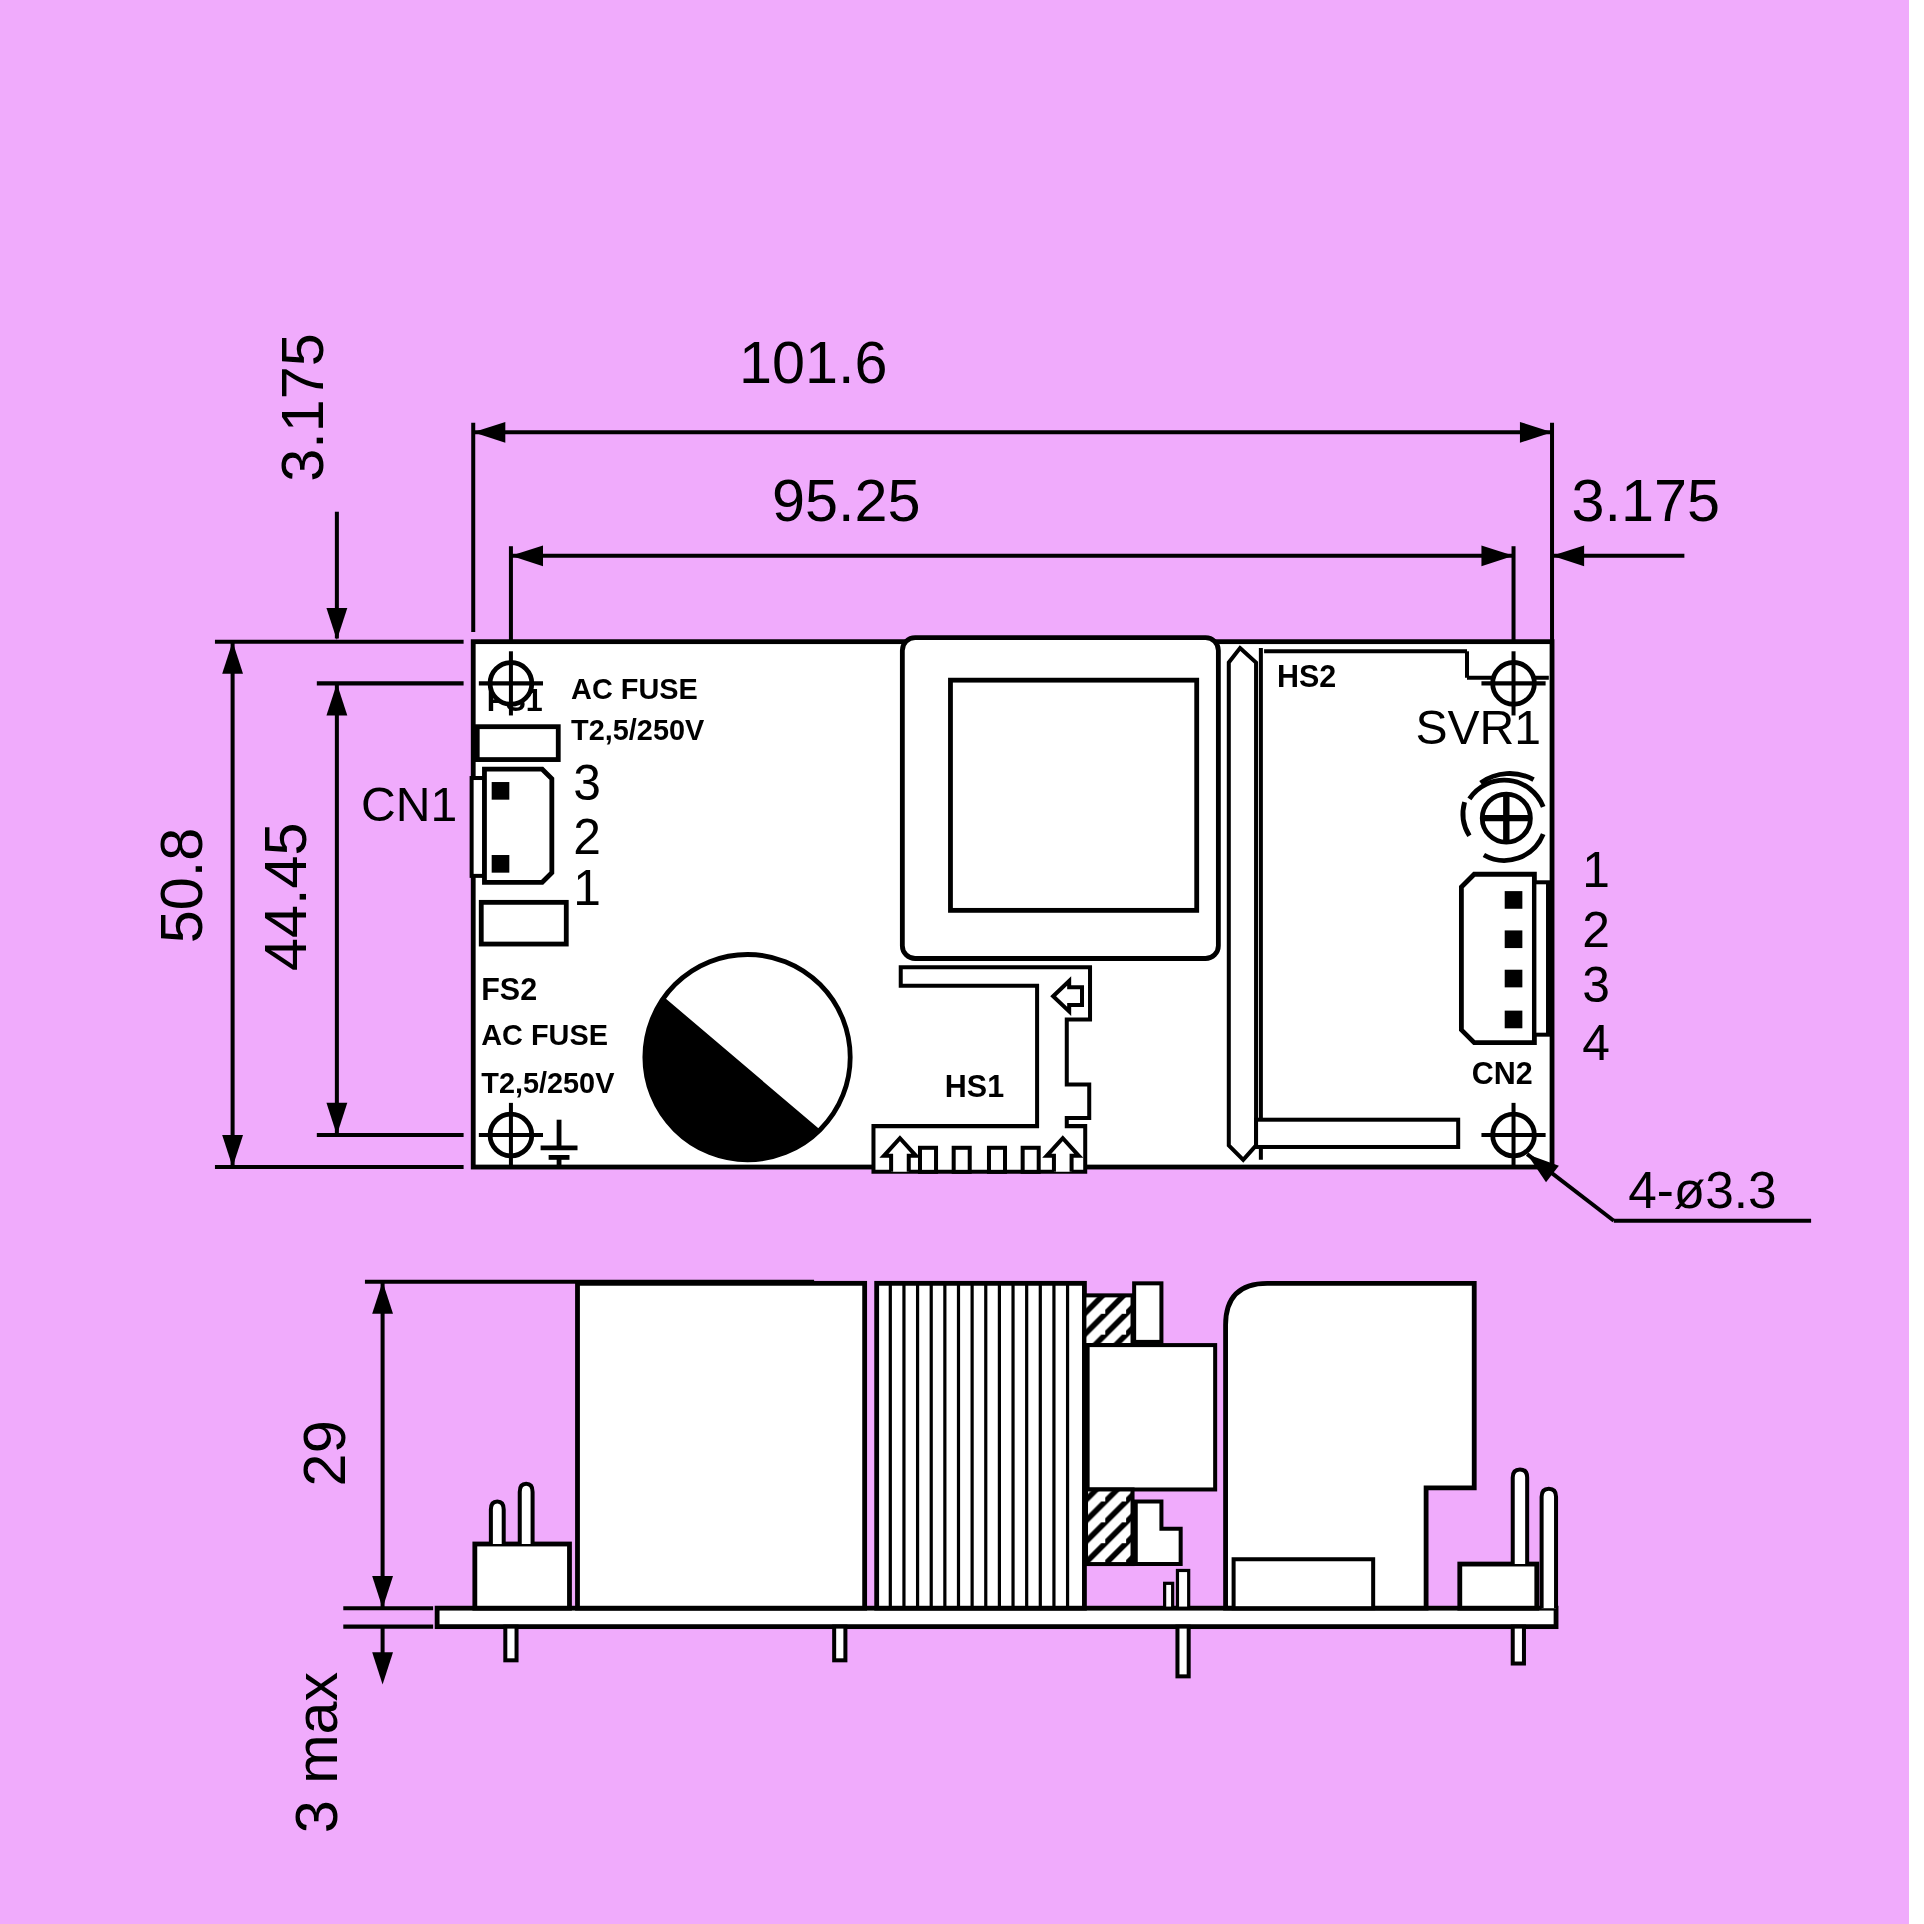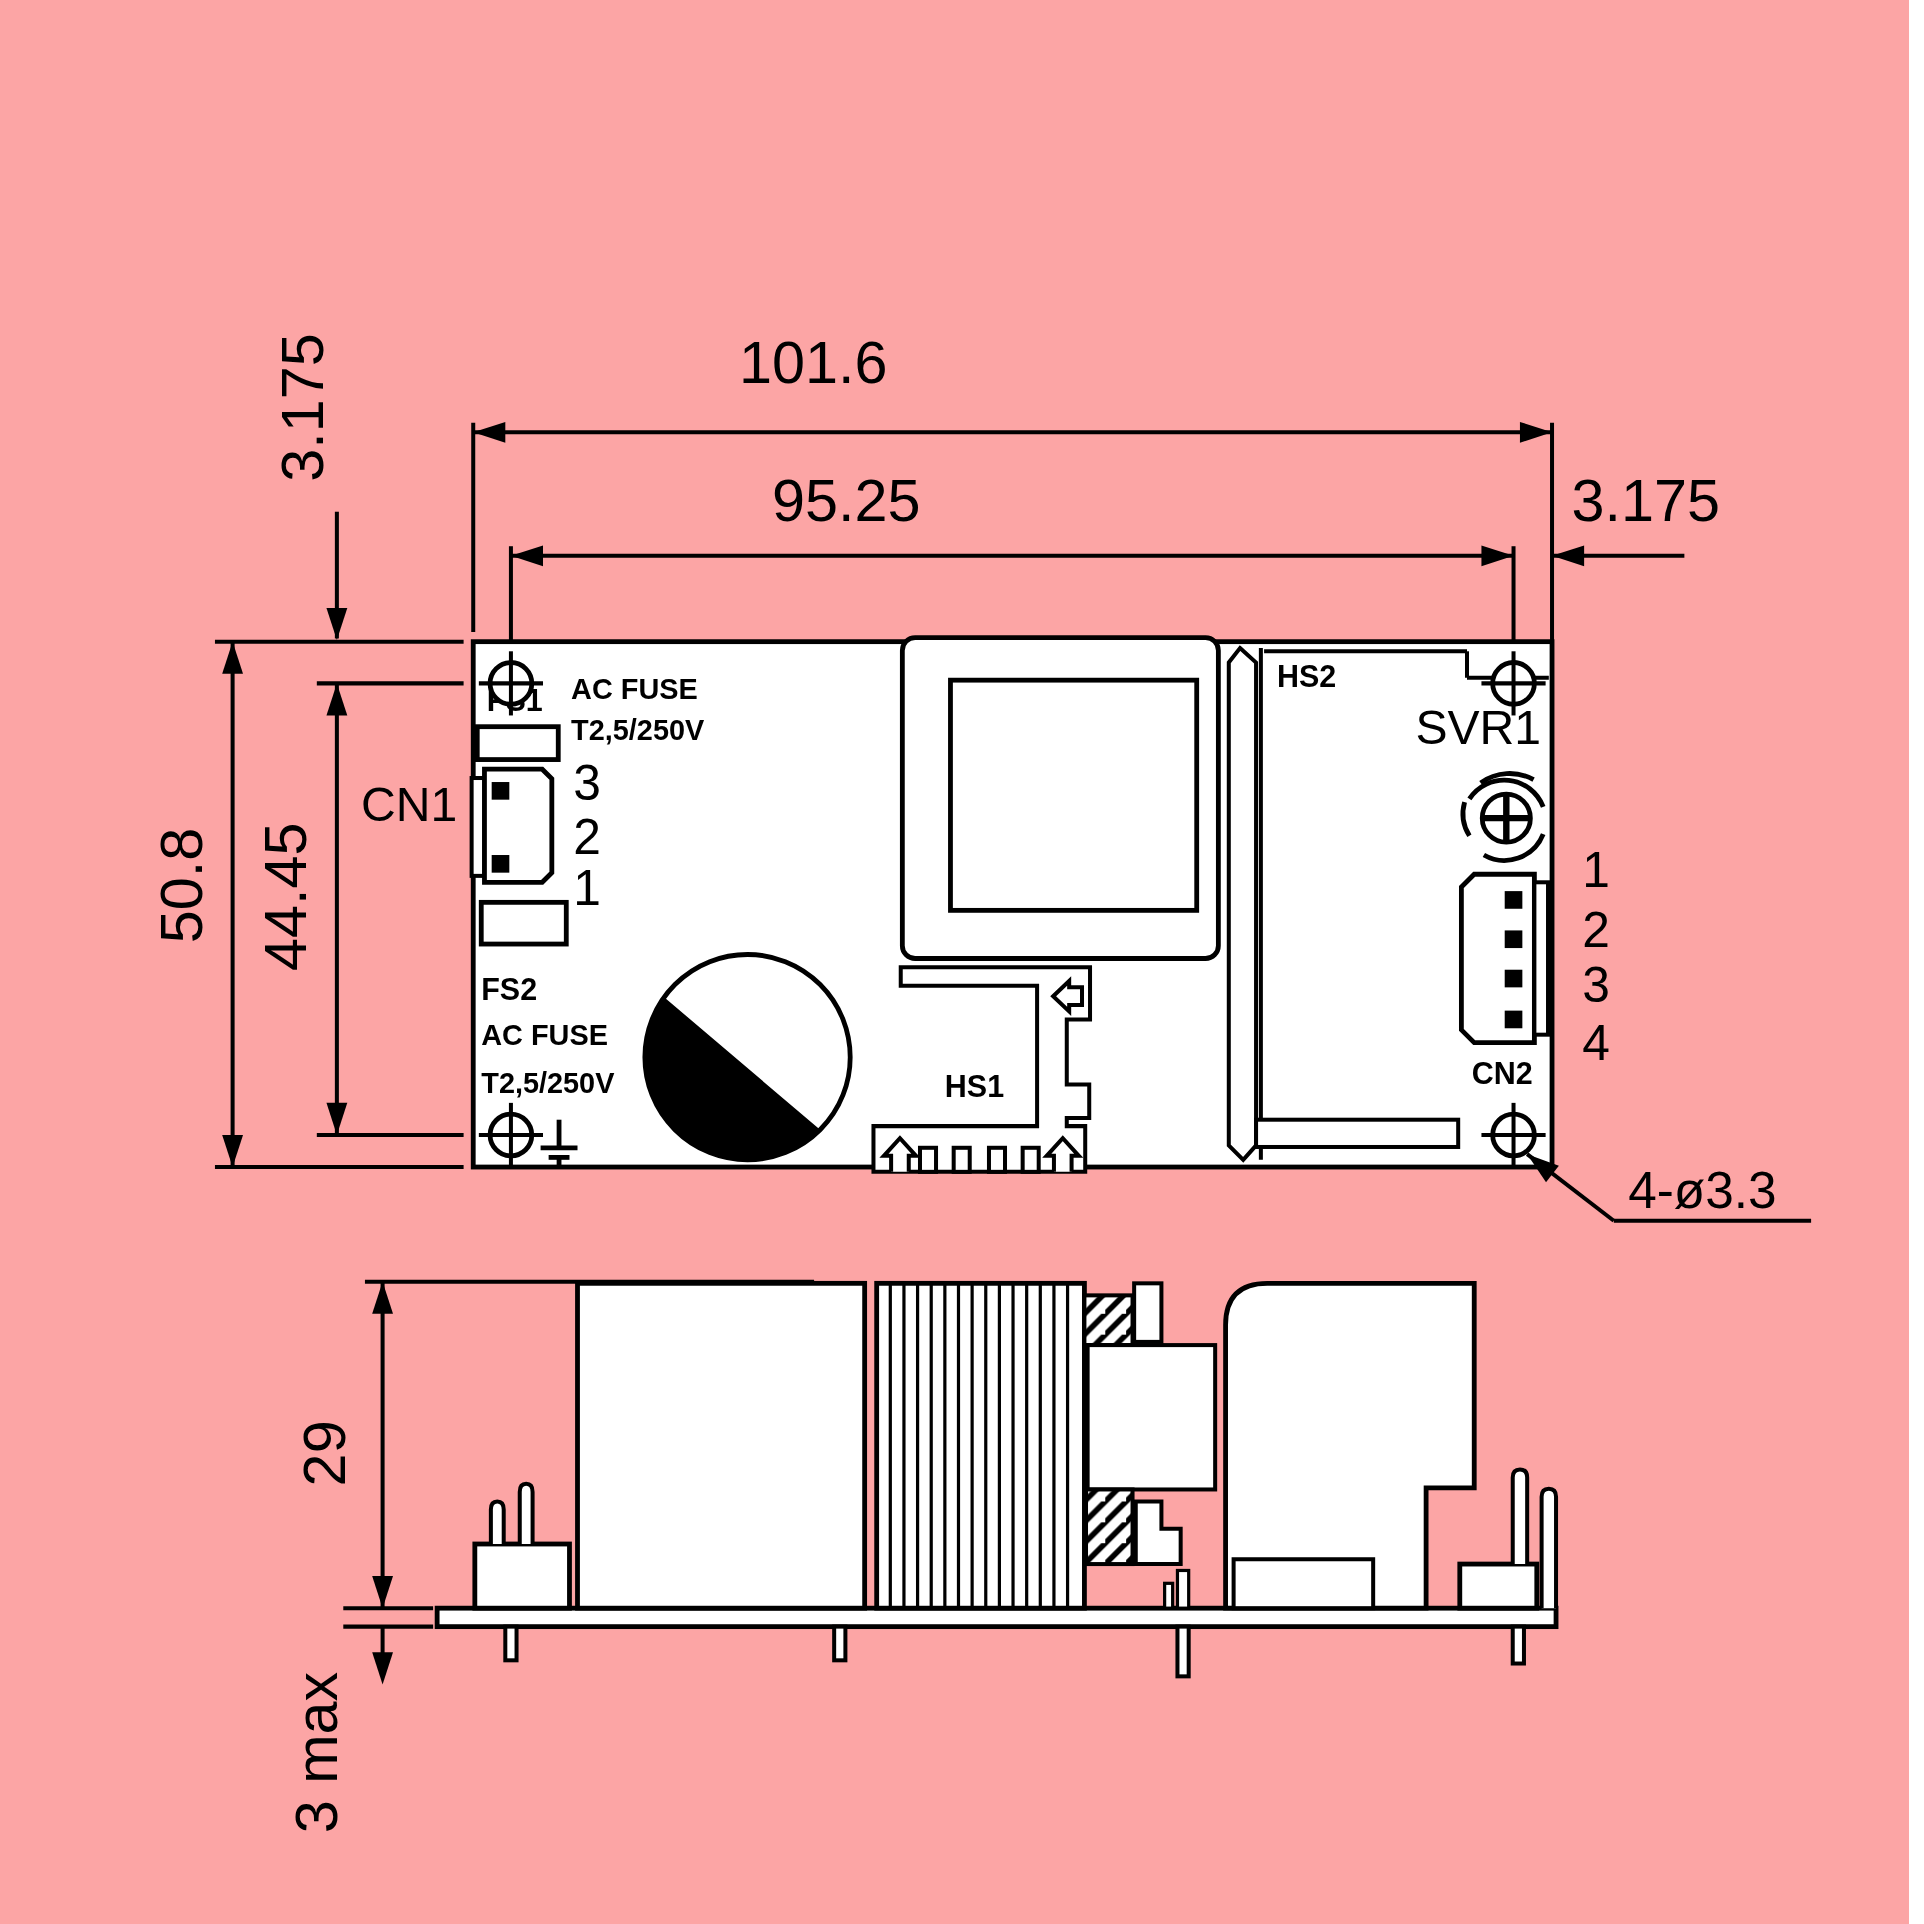--- a/index.html
+++ b/index.html
@@ -1,16 +1,16 @@
 <!DOCTYPE html>
 <html style="font-size:13px"><head>
 <meta charset="utf-8">
 <style>
   html,body{margin:0;padding:0;background:#ffffff;}
-  .canvas{position:relative;width:1909px;height:1925px;background:#fca5a5;overflow:hidden;}
+  .canvas{position:relative;width:1909px;height:1925px;background:#f0abfc;overflow:hidden;}
   svg{position:absolute;left:0;top:0;}
   text{font-family:"Liberation Sans","DejaVu Sans",sans-serif;fill:#000;}
   .dimtxt{font-size:74px;font-weight:normal;}
   .biglab{font-size:60px;font-weight:normal;}
   .pinnum{font-size:62px;font-weight:normal;}
   .smlab{font-size:38px;font-weight:bold;}
   .fusetxt{font-size:36px;font-weight:bold;}
   .leadtxt{font-size:64px;font-weight:normal;}
 </style>
 </head>

